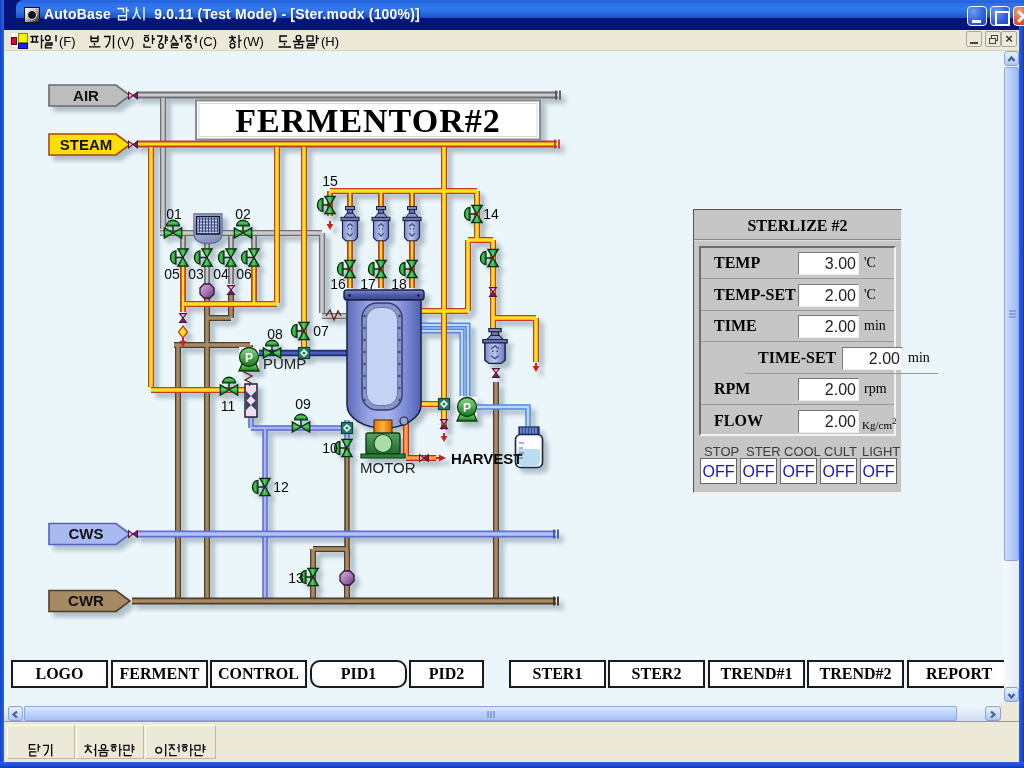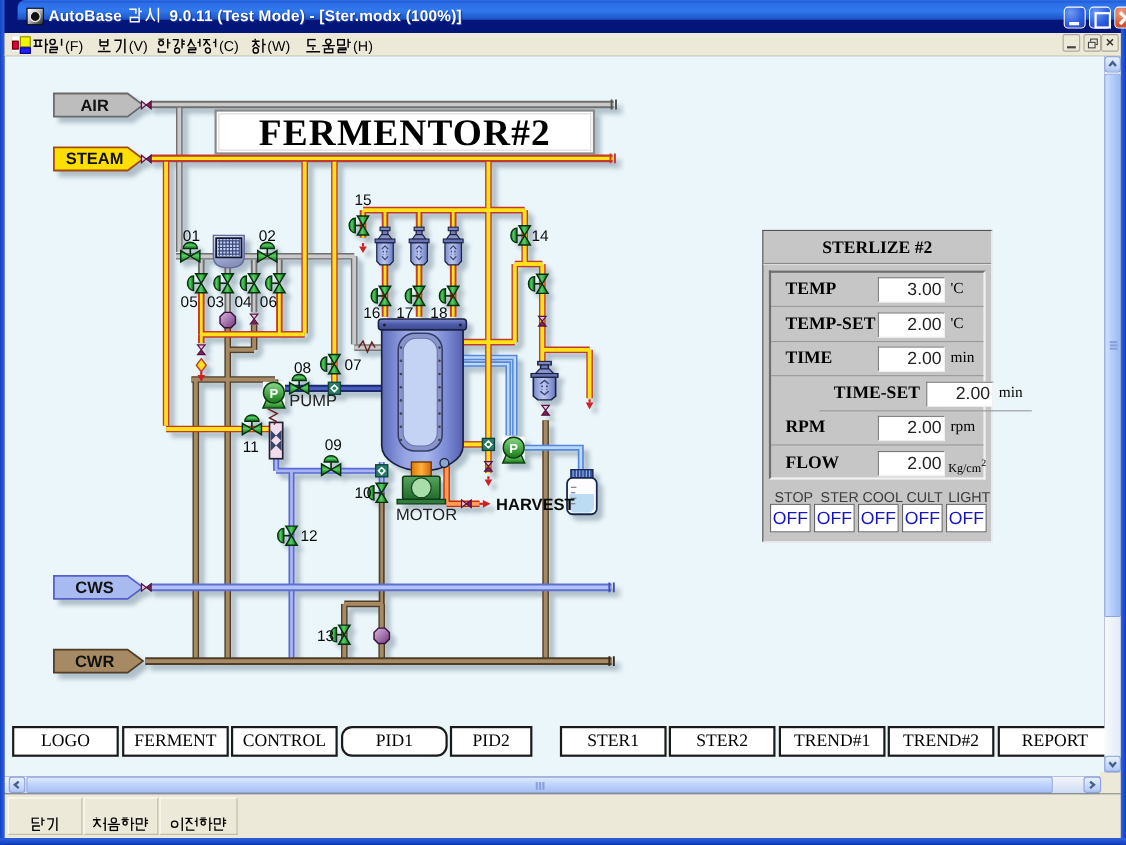--- a/index.html
+++ b/index.html
@@ -21,21 +21,21 @@
 .tbtn.cls:before,.tbtn.cls:after{content:"";position:absolute;left:2px;top:8px;width:15px;height:3px;background:#fff;}
 .tbtn.cls:before{transform:rotate(45deg);}
 .tbtn.cls:after{transform:rotate(-45deg);}
 #menubar{position:absolute;left:4px;top:30px;width:1015px;height:21px;background:#ece9d8;border-bottom:1px solid #d8d4c0;z-index:52;}
 .mitem{position:absolute;top:4px;height:16px;color:#000;display:flex;align-items:center;}
 .mitem span{font-size:15px;margin-left:1px;margin-top:-1px;}
 .mdib{position:absolute;top:1px;width:16px;height:16px;background:#ece9d8;border:1px solid #aca899;border-radius:2px;}
 #canvas{position:absolute;left:4px;top:51px;width:1000px;height:655px;background:#ebf6fa;z-index:10;}
 
 .nav{position:absolute;top:609px;height:28px;background:#fff;border:2px solid #1a1a1a;color:#000;
- font-family:"Liberation Serif",serif;font-weight:normal;font-size:16px;text-align:center;line-height:24px;z-index:20;}
+ font-family:"Liberation Serif",serif;font-weight:bold;font-size:16px;text-align:center;line-height:24px;z-index:20;}
 
 #vsb{position:absolute;left:1004px;top:51px;width:15px;height:651px;background:linear-gradient(90deg,#f8fafd,#e3ebf8);z-index:40;}
 .sbtn{position:absolute;background:linear-gradient(180deg,#e8f0fd,#bcd1f8 80%,#a8c0ee);border:1px solid #8ba0dc;border-radius:3px;color:#4d6185;}
 #vthumb{position:absolute;left:0px;top:16px;width:15px;height:494px;background:linear-gradient(90deg,#cfdffd,#b4ccfa 50%,#9cb9f2);border:1px solid #8ea6dd;border-radius:2px;}
 #hsb{position:absolute;left:4px;top:706px;width:996px;height:15px;background:linear-gradient(180deg,#f3f5fb,#d0dcf4);z-index:40;}
 #corner{position:absolute;left:1000px;top:702px;width:19px;height:20px;background:#ece9d8;z-index:39;}
 #hthumb{position:absolute;left:20px;top:0px;width:933px;height:15px;background:linear-gradient(180deg,#dde9fe,#bed3fb 50%,#a6c0f5);border:1px solid #8ea6dd;border-radius:2px;}
 #botline{position:absolute;left:4px;top:721px;width:1015px;height:1px;background:#9a9a8a;z-index:41;}
 #botbar{position:absolute;left:4px;top:722px;width:1015px;height:40px;background:#ece9d8;z-index:41;}
 .kbtn{position:absolute;top:3px;height:34px;background:#ece9d8;border:1px solid #bdb9a5;border-top-color:#fffef4;border-left-color:#fffef4;}

